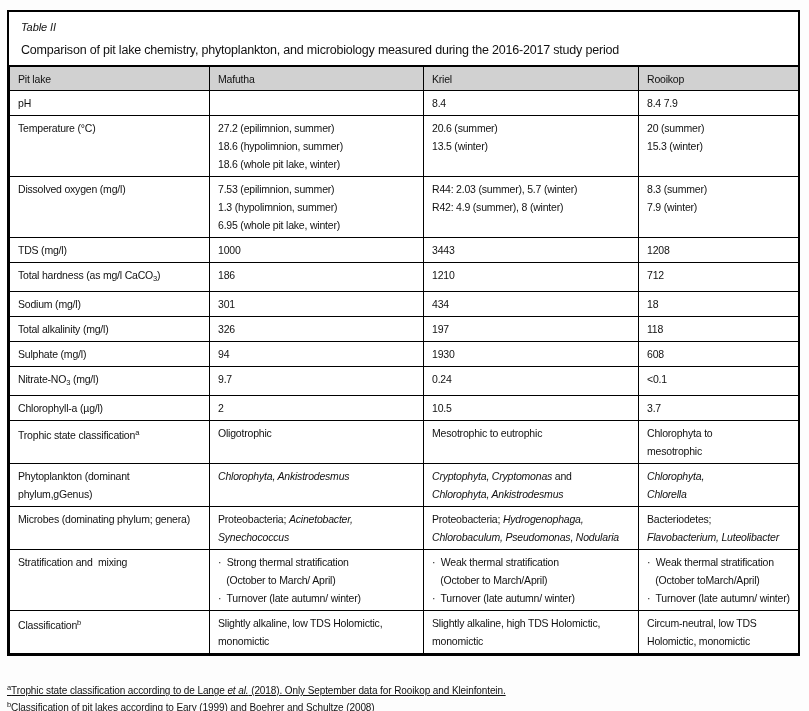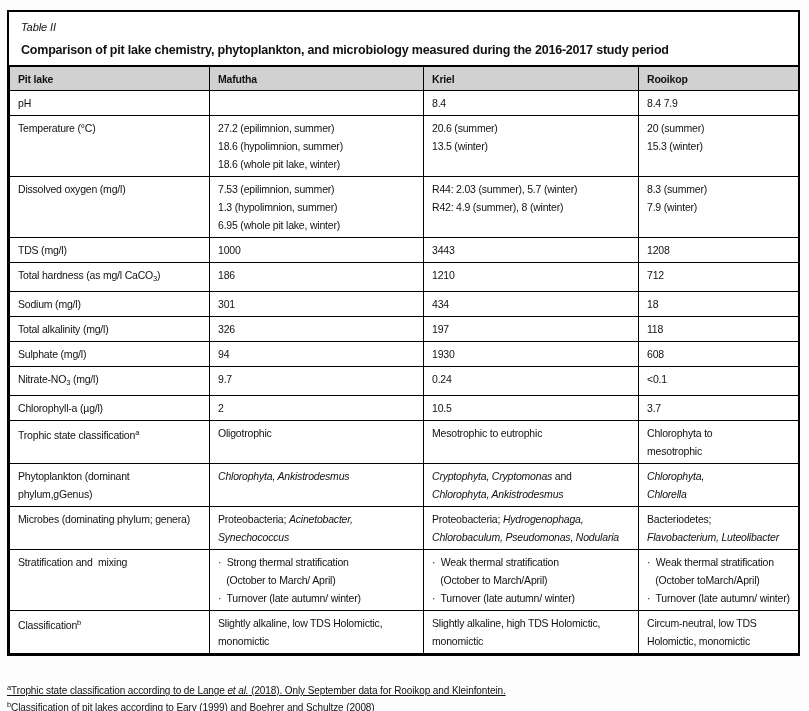--- a/index.html
+++ b/index.html
@@ -29,42 +29,42 @@
   }
   .caption-block {
     padding: 9px 12px 8px 12px;
   }
   .table-label {
     font-style: italic;
     font-size: 11px;
     letter-spacing: -0.1px;
   }
   .table-title {
-    font-weight: bold;
+    font-weight: normal;
     font-size: 12.5px;
     margin-top: 10px;
     letter-spacing: -0.2px;
   }
   table.data {
     border-collapse: collapse;
     width: 100%;
     table-layout: fixed;
     font-size: 10.5px;
     letter-spacing: -0.2px;
   }
   table.data th, table.data td {
     border: 1px solid #000;
     vertical-align: top;
     text-align: left;
     padding: 3px 8px;
     overflow: hidden;
   }
   table.data thead th {
     background: #d1d1d1;
-    font-weight: bold;
+    font-weight: normal;
     border-top: 2px solid #000;
     vertical-align: middle;
     height: 19px;
     padding: 2px 8px;
   }
   .line {
     white-space: pre-wrap;
     line-height: 18px;
     min-height: 18px;
   }

